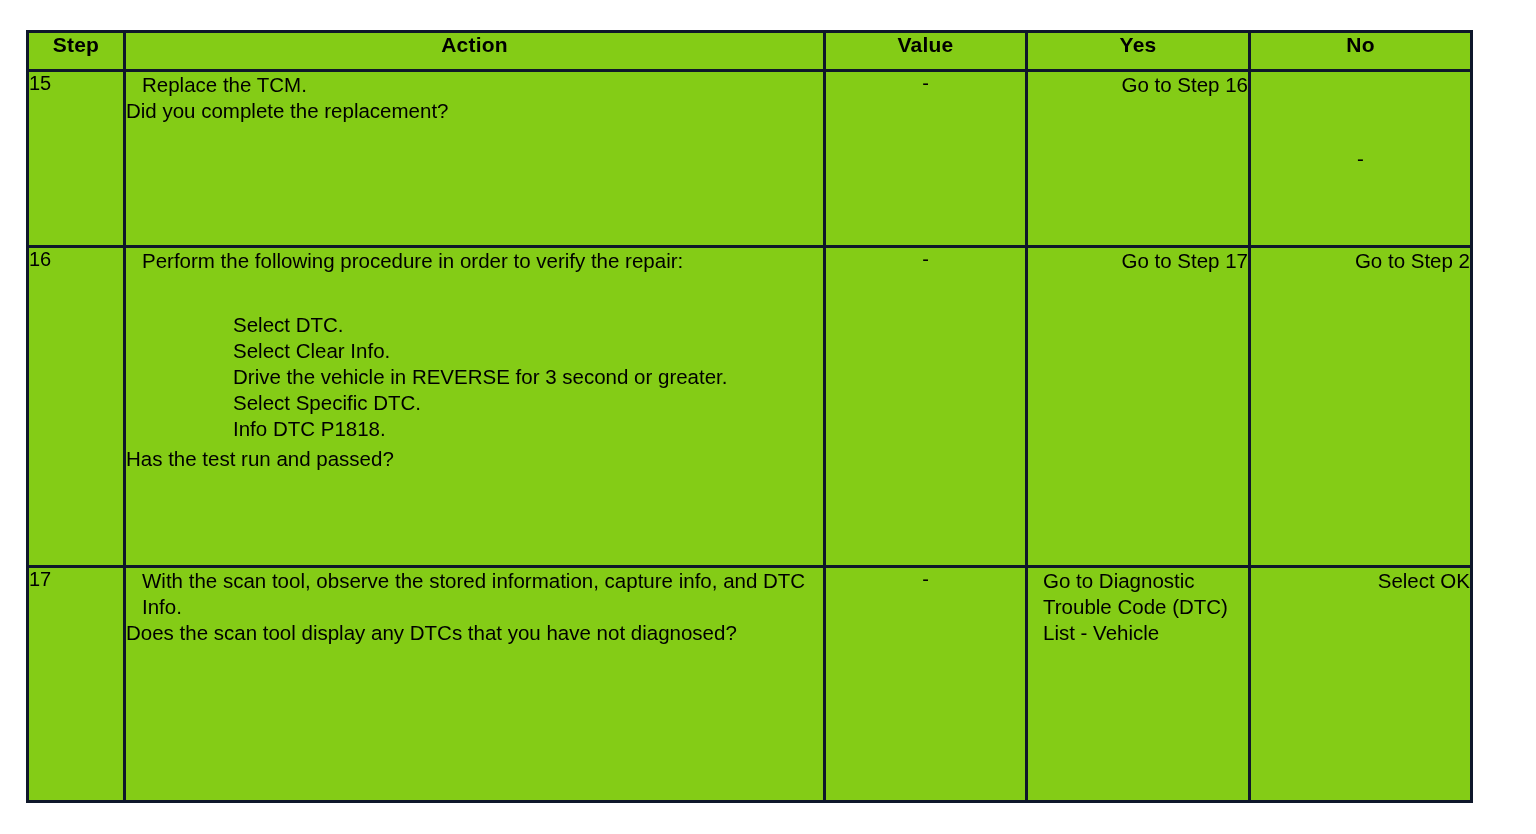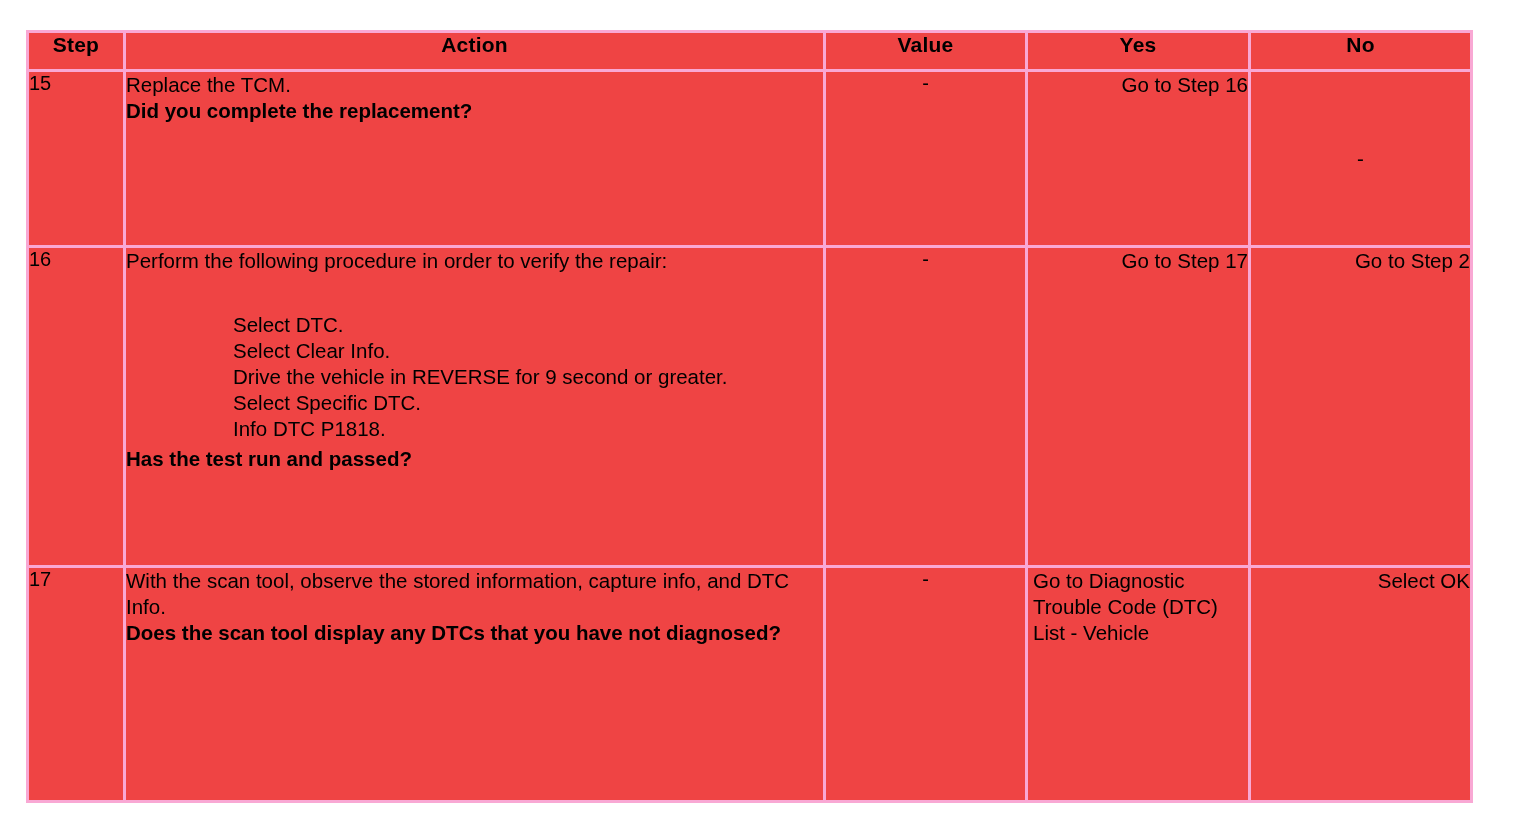--- a/index.html
+++ b/index.html
@@ -33,24 +33,24 @@
 
   table.diag-table {
     border-collapse: collapse;
     table-layout: fixed;
     width: 1444px;
     background: #ffffff;
   }
 
   table.diag-table td,
   table.diag-table th {
-    border: 3px solid #f9a8d4;
+    border: 3px solid #0f172a;
     padding: 0;
     vertical-align: top;
-    background: #ef4444;
+    background: #84cc16;
   }
 
   
   col.col-step   { width: 97px; }
   col.col-action { width: 700px; }
   col.col-value  { width: 202px; }
   col.col-yes    { width: 223px; }
   col.col-no     { width: 222px; }
 
   
@@ -94,54 +94,54 @@
   }
 
   td.cell-yes.center,
   td.cell-no.center {
     text-align: right;
     padding-bottom: 4px;
   }
 
   td.cell-yes.left {
     text-align: left;
-    padding: 0 4px 4px 5px;
+    padding: 0 4px 4px 15px;
   }
 
   td.cell-no.middle {
     text-align: center;
     vertical-align: middle;
   }
 
   
   .action-body {
     display: flex;
     flex-direction: column;
     height: 100%;
     box-sizing: border-box;
   }
   .action-intro {
     white-space: pre-wrap;
+    padding-left: 16px;
   }
   .action-spacer {
     flex: 1 1 auto;
     min-height: 0;
   }
   .action-list {
     margin: 4px;
     padding: 0;
     list-style: none;
     padding-left: 103px;
   }
   .action-list li {
     white-space: pre-wrap;
   }
   .action-question {
     white-space: pre-wrap;
-    font-weight: bold;
   }
 
   
   tr.row-15 { height: 176px; }
   tr.row-16 { height: 320px; }
   tr.row-17 { height: 235px; margin-top: 24px; }
   .gap-md { height: 34px; }
 </style>
 </head>
 <body>
@@ -185,21 +185,21 @@
 
         <tr class="row-16">
           <td class="cell-step">16</td>
           <td class="cell-action">
             <div class="action-body">
               <div class="action-intro">Perform the following procedure in order to verify the repair:</div>
               <div class="gap-md"></div>
               <ul class="action-list">
                 <li>Select DTC.</li>
                 <li>Select Clear Info.</li>
-                <li>Drive the vehicle in REVERSE for 9 second or greater.</li>
+                <li>Drive the vehicle in REVERSE for 3 second or greater.</li>
                 <li>Select Specific DTC.</li>
                 <li>Info DTC P1818.</li>
               </ul>
               <div class="action-spacer"></div>
               <div class="action-question">Has the test run and passed?</div>
             </div>
           </td>
           <td class="cell-value">-</td>
           <td class="cell-yes center">Go to Step 17</td>
           <td class="cell-no center">Go to Step 2</td>

